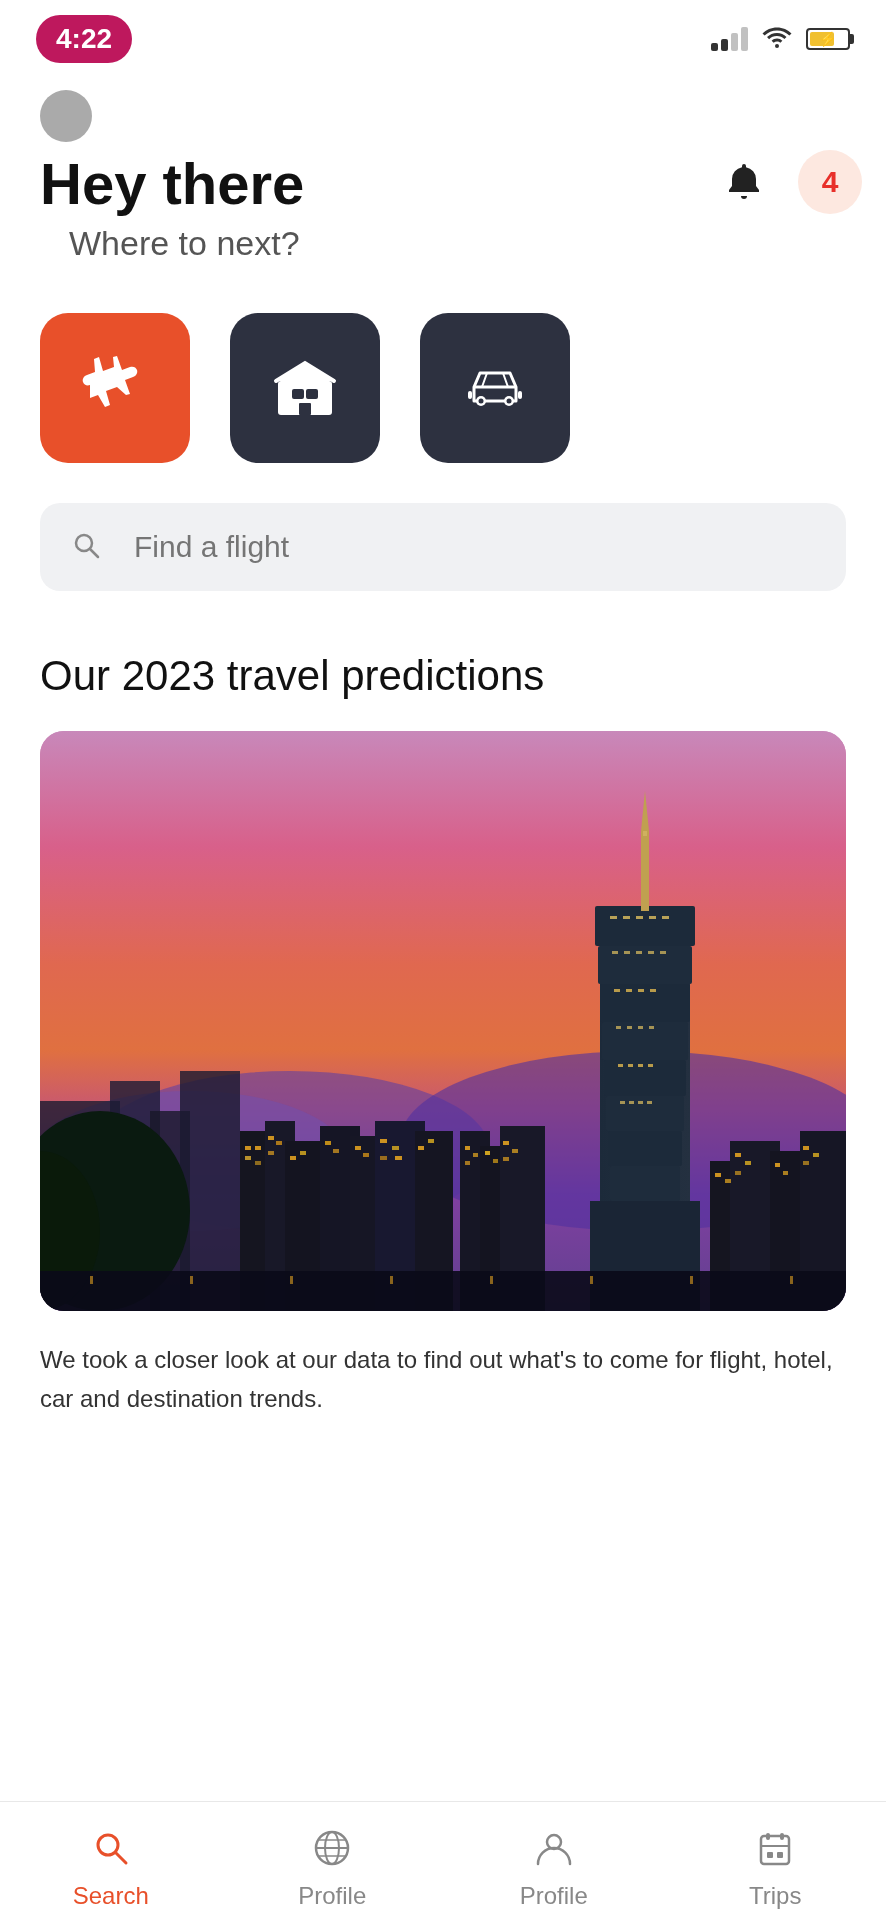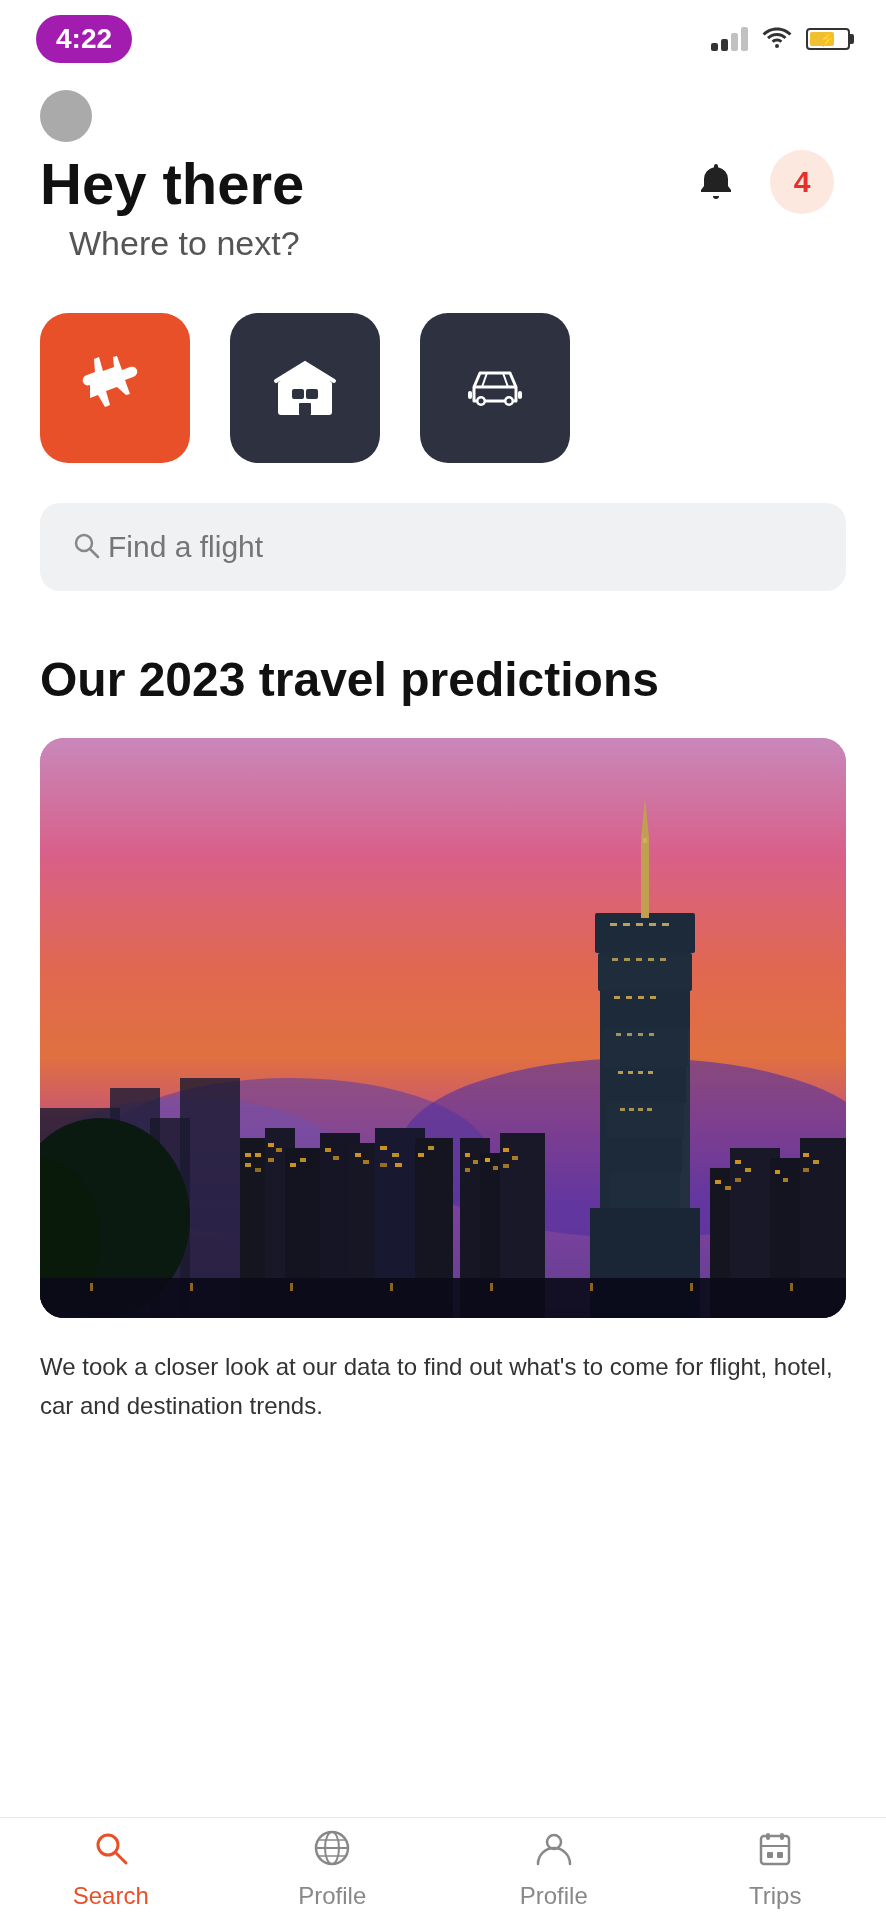--- a/index.html
+++ b/index.html
@@ -17,21 +17,21 @@
     
     .status-bar {
       display: flex;
       align-items: center;
       justify-content: space-between;
       padding: 18px 36px 10px 36px;
       height: 70px;
     }
 
     .status-time {
-      background: #a21caf;
+      background: #be185d;
       color: white;
       font-size: 28px;
       font-weight: 700;
       padding: 8px 20px;
       border-radius: 30px;
     }
 
     .status-icons {
       display: flex;
       align-items: center;
@@ -95,21 +95,21 @@
       top: 50%;
       transform: translate(-50%, -50%);
       font-size: 14px;
       color: #333;
       font-weight: bold;
       z-index: 2;
     }
 
     
     .header {
-      padding: 20px 52px 30px 40px;
+      padding: 20px 24px 30px 40px;
       display: flex;
       align-items: flex-start;
       justify-content: space-between;
     }
 
     .header-left {
       display: flex;
       flex-direction: column;
     }
 
@@ -208,21 +208,21 @@
     .search-bar-container {
       padding: 10px 40px 40px 40px;
     }
 
     .search-bar {
       background: #f0f1f3;
       border-radius: 20px;
       padding: 26px 30px;
       display: flex;
       align-items: center;
-      gap: 6px;
+      gap: 32px;
     }
 
     .search-bar-icon svg {
       width: 32px;
       height: 32px;
       fill: #888;
     }
 
     .search-bar input {
       background: transparent;
@@ -233,22 +233,22 @@
       width: 100%;
       font-family: inherit;
     }
 
     
     .content-section {
       padding: 20px 40px 30px 40px;
     }
 
     .section-title {
-      font-size: 48px;
-      font-weight: 700;
+      font-size: 42px;
+      font-weight: 400;
       color: #111;
       margin-bottom: 30px;
       line-height: 1.2;
     }
 
     .travel-image {
       width: 100%;
       height: 580px;
       border-radius: 24px;
       overflow: hidden;
@@ -277,21 +277,21 @@
     .bottom-nav {
       position: fixed;
       bottom: 0;
       left: 0;
       width: 886px;
       background: #fff;
       border-top: 1px solid #e8e8e8;
       display: flex;
       justify-content: space-around;
       align-items: flex-start;
-      padding: 4px 0 10px 0;
+      padding: 20px 0 10px 0;
       z-index: 100;
     }
 
     .nav-item {
       display: flex;
       flex-direction: column;
       align-items: center;
       gap: 8px;
       cursor: pointer;
       flex: 1;

